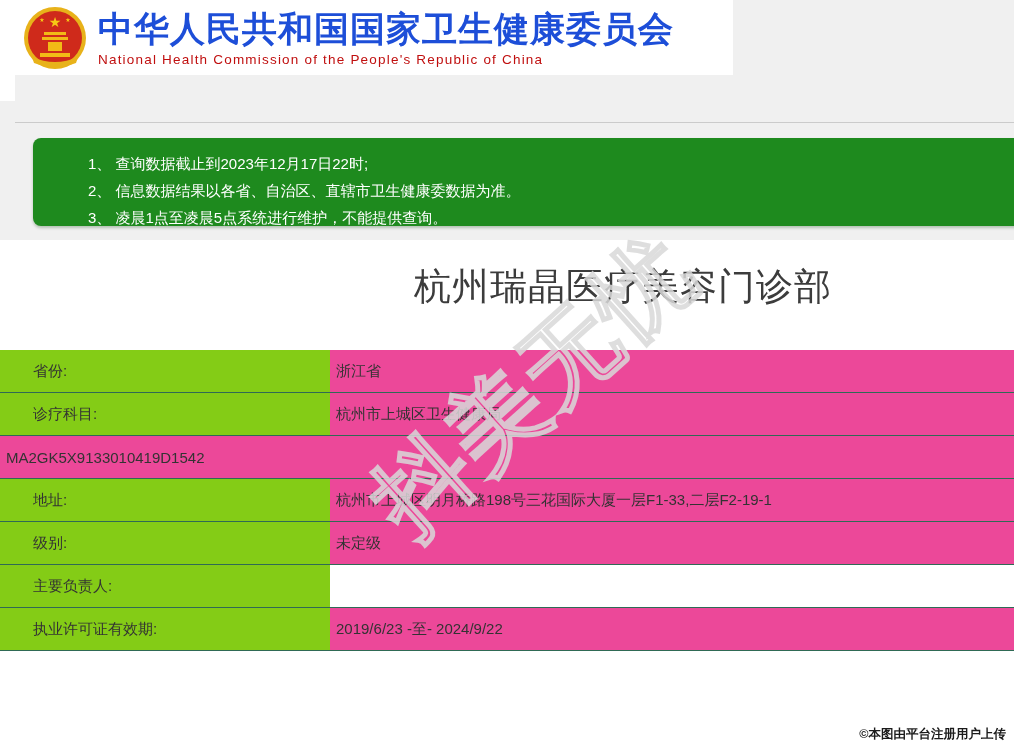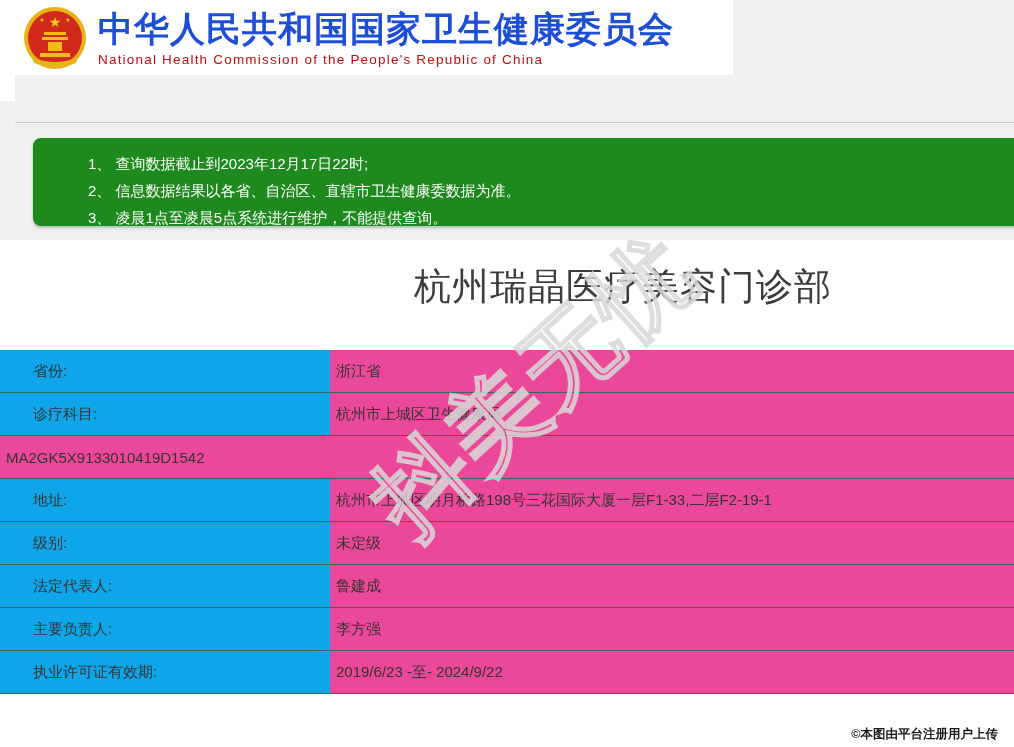--- a/index.html
+++ b/index.html
@@ -49,21 +49,21 @@
     white-space:nowrap;
   }
 
   
   .info-table { position:absolute; left:0; top:350px; width:1014px; }
   .row {
     display:flex; height:43px; align-items:stretch;
     border-bottom:1px solid #2f6a55;
   }
   .cell-label {
-    width:330px; flex:0 0 330px; background:#0ea5e9;
+    width:330px; flex:0 0 330px; background:#84cc16;
     display:flex; align-items:center; padding-left:33px;
     font-size:15px; color:#333;
   }
   .cell-value {
     flex:1 1 auto; background:#ec4899;
     display:flex; align-items:center; padding-left:6px;
     font-size:15px; color:#333; white-space:nowrap;text-align:right;
   }
 
   
@@ -72,21 +72,21 @@
     transform:rotate(-42deg);
     font-size:94px; font-weight:bold; letter-spacing:4px;
     color:transparent;
     -webkit-text-stroke:2px #d9d9d9;
     opacity:.85; pointer-events:none; z-index:30;
     white-space:nowrap;
   }
 
   
   .copyright {
-    position:absolute; right:16px; top:726px; z-index:40;
+    position:absolute; right:8px; top:726px; z-index:40;
     font-size:12.5px; font-weight:bold; color:#1b1b1b;
     text-shadow:-1px -1px 0 #fff, 1px -1px 0 #fff, -1px 1px 0 #fff, 1px 1px 0 #fff, 0 0 3px #fff;
   }
 </style>
 </head>
 <body>
 
 <div class="header-card">
   <svg class="emblem" viewBox="0 0 66 66">
     <circle cx="33" cy="33" r="31" fill="#e8b21a"></circle>
@@ -132,26 +132,21 @@
   </div>
   <div class="row">
     <div class="cell-label">地址:</div>
     <div class="cell-value">杭州市上城区明月桥路198号三花国际大厦一层F1-33,二层F2-19-1</div>
   </div>
   <div class="row">
     <div class="cell-label">级别:</div>
     <div class="cell-value">未定级</div>
   </div>
   <div class="row">
-    <div class="cell-label">法定代表人:</div>
-    <div class="cell-value">鲁建成</div>
-  </div>
-  <div class="row">
     <div class="cell-label">主要负责人:</div>
-    <div class="cell-value">李方强</div>
   </div>
   <div class="row">
     <div class="cell-label">执业许可证有效期:</div>
     <div class="cell-value">2019/6/23 -至- 2024/9/22</div>
   </div>
 </div>
 
 <div class="watermark">抖美无忧</div>
 
 <div class="copyright">©本图由平台注册用户上传</div>

